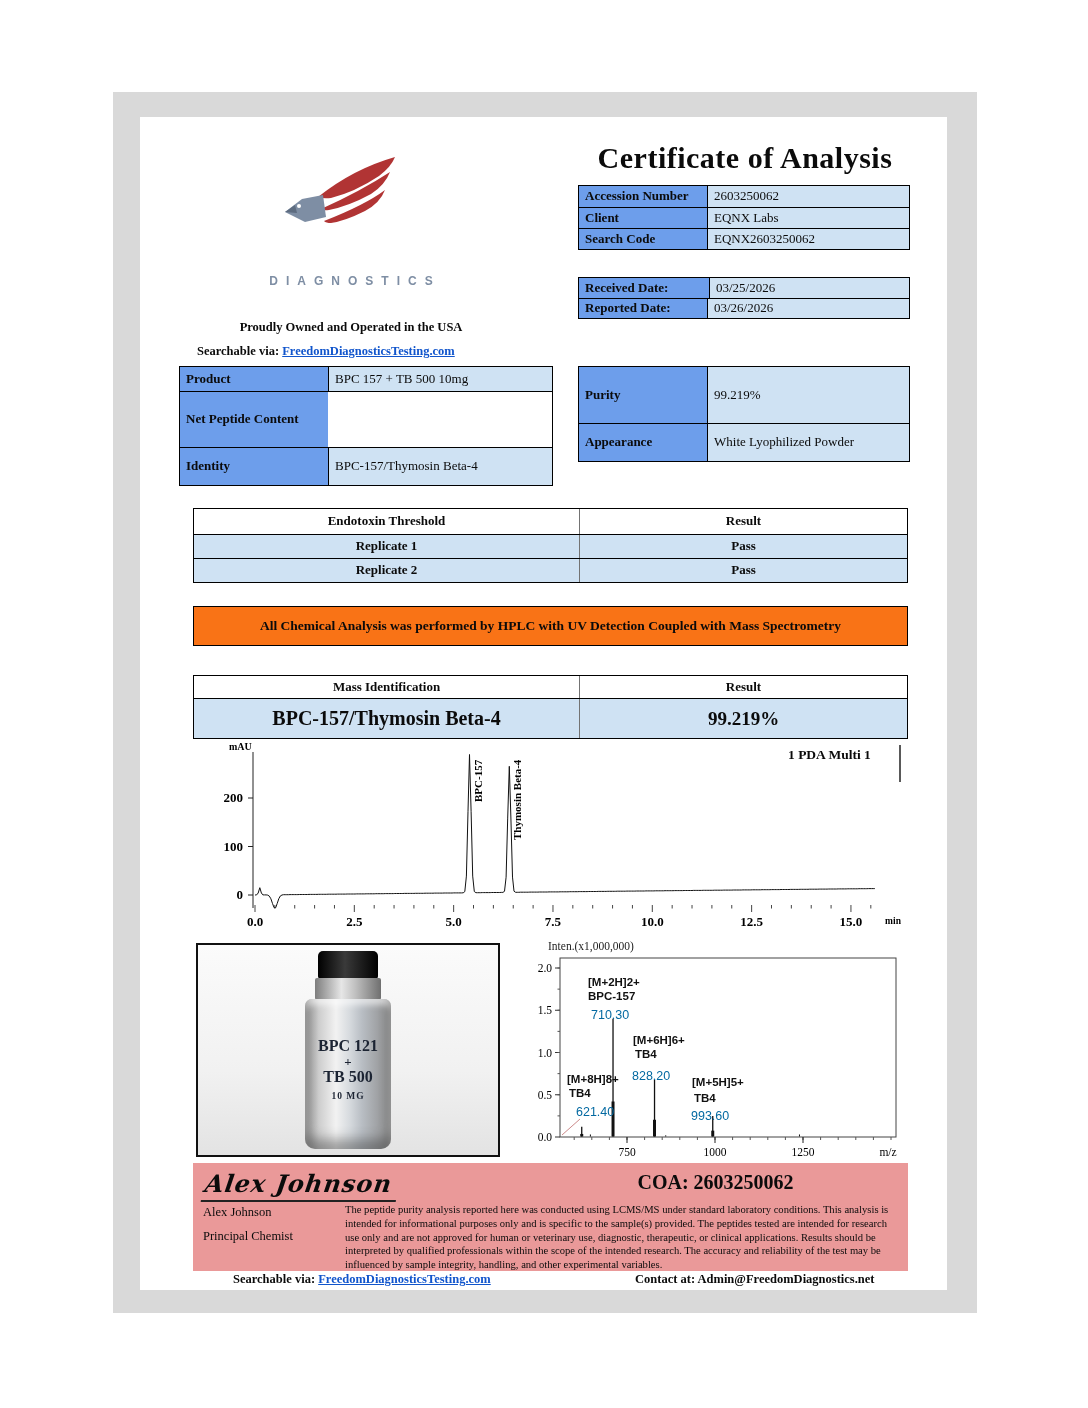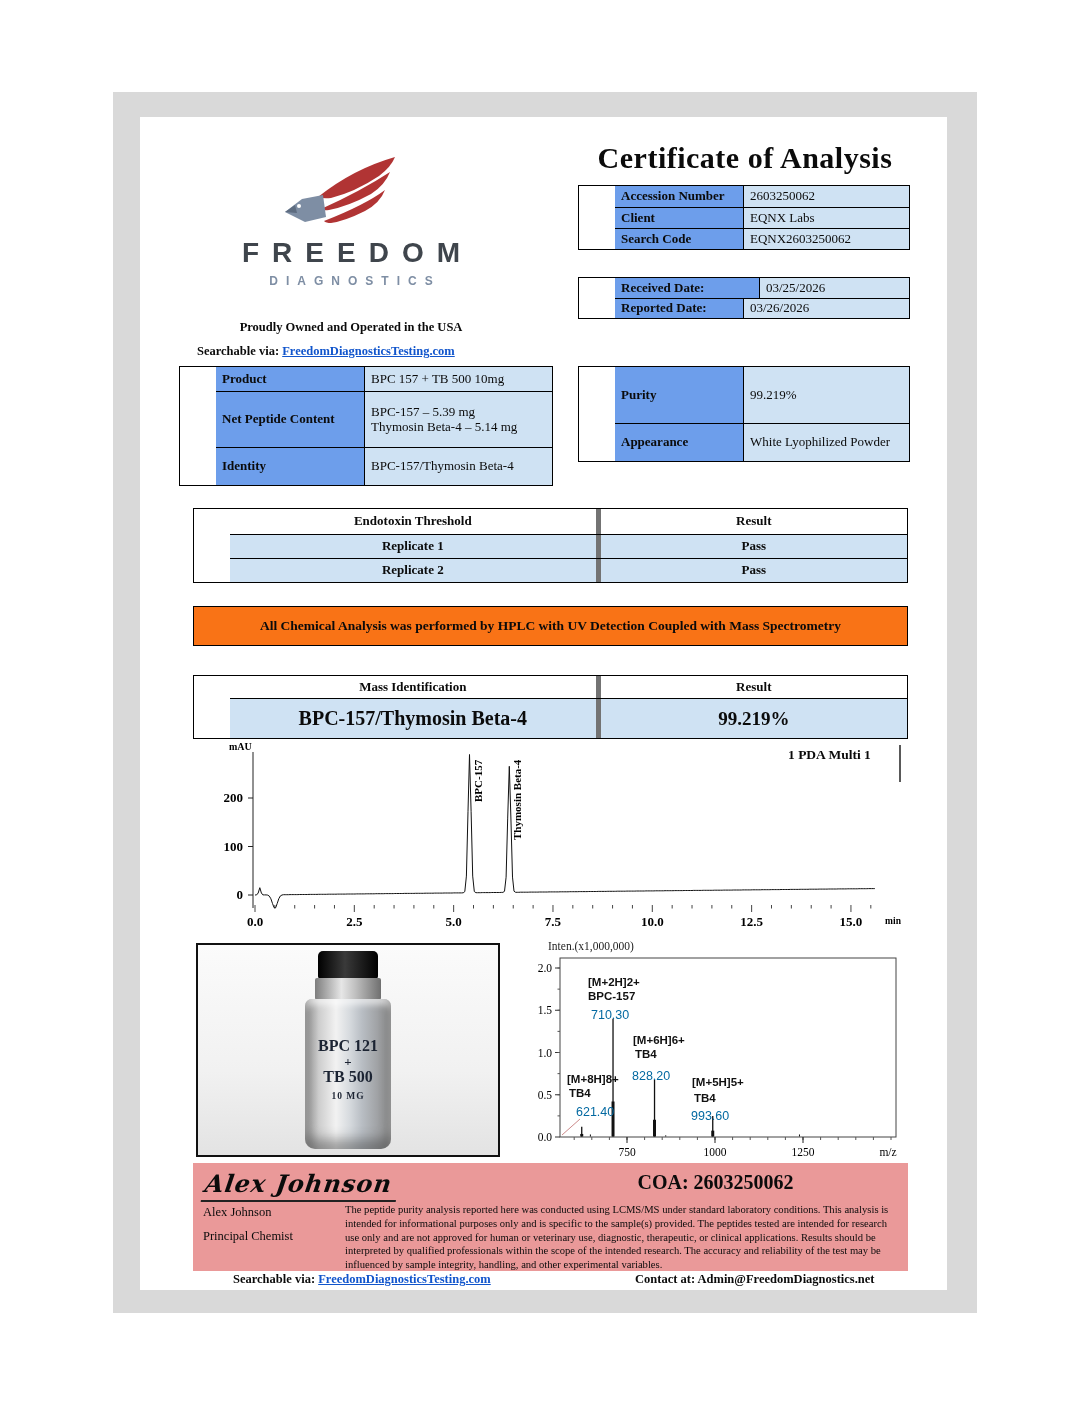--- a/index.html
+++ b/index.html
@@ -8,31 +8,31 @@
   #frame{position:absolute;left:113px;top:92px;width:864px;height:1221px;background:#d9d9d9;}
   #page{position:absolute;left:27px;top:25px;width:807px;height:1173px;background:#ffffff;}
 
   .abs{position:absolute;}
 
   
   .doc-title{left:430px;top:24px;width:350px;text-align:center;font-size:30px;font-weight:bold;letter-spacing:.5px;}
 
   
   .tbl{position:absolute;border:1px solid #000;box-sizing:border-box;font-size:13px;}
-  .tr{display:flex;box-sizing:border-box;margin-left:36px;}
+  .tr{display:flex;box-sizing:border-box;}
   .tr + .tr{border-top:1px solid #000;}
   .td{box-sizing:border-box;padding:1px 6px;display:flex;align-items:center;line-height:1.15;}
   .td.lbl{background:#6d9eeb;font-weight:bold;}
   .td.val{background:#cfe2f3;border-left:1px solid #000;flex:1;}
   .pre{white-space:pre-line;}
 
   
   .td.hd{background:#ffffff;font-weight:bold;justify-content:center;}
   .td.c1{width:54%;justify-content:center;}
-  .td.c2{flex:1;border-left:5px solid #737373;justify-content:center;}
+  .td.c2{flex:1;border-left:1px solid #737373;justify-content:center;}
   .td.blue{background:#cfe2f3;font-weight:bold;}
 
   
   .brand{left:55px;top:120px;width:312px;text-align:center;font-family:"Liberation Sans",sans-serif;
          font-size:28px;font-weight:bold;color:#3f454c;letter-spacing:13px;text-indent:13px;}
   .brand-sub{left:55px;top:157px;width:312px;text-align:center;font-family:"Liberation Sans",sans-serif;
          font-size:12px;font-weight:bold;color:#7e8ea4;letter-spacing:8px;text-indent:8px;}
   .tagline{left:55px;top:203px;width:312px;text-align:center;font-size:12.5px;font-weight:bold;}
   .searchable{left:57px;top:227px;font-size:12.5px;font-weight:bold;}
   a.doclink{color:#1155cc;text-decoration:underline;font-weight:bold;}
@@ -86,21 +86,20 @@
     <div class="abs doc-title">Certificate of Analysis</div>
 
     <svg class="abs" style="left:143px;top:38px;" width="130" height="95" viewBox="0 0 130 95">
       <path d="M 35,42 Q 70,14 112,2 Q 108,12 96,21 Q 72,37 48,43 Q 40,44 35,42 Z" fill="#b13434"></path>
       <path d="M 38,54 Q 78,36 107,17 Q 102,30 88,39 Q 66,51 46,55 Q 40,56 38,54 Z" fill="#b13434"></path>
       <path d="M 41,66 Q 82,50 102,35 Q 97,48 82,56 Q 62,66 48,68 Q 43,68 41,66 Z" fill="#b13434"></path>
       <path d="M 2,57 L 19,44 L 40,40 L 43,62 L 22,67 Z" fill="#7e8ea4"></path>
       <path d="M 2,57 L 12,50 L 14,58 Z" fill="#5d6c80"></path>
       <circle cx="16" cy="51" r="2" fill="#ffffff"></circle>
     </svg>
-    <div class="abs brand">FREEDOM</div>
     <div class="abs brand-sub">DIAGNOSTICS</div>
     <div class="abs tagline">Proudly Owned and Operated in the USA</div>
     <div class="abs searchable">
       <span>Searchable via:</span>
       <a href="#" class="doclink">FreedomDiagnosticsTesting.com</a>
     </div>
 
     <div class="tbl" style="left:438px;top:68px;width:332px;">
       <div class="tr" style="height:21px;">
         <div class="td lbl" style="width:128px;">Accession Number</div>
@@ -111,38 +110,36 @@
         <div class="td val">EQNX Labs</div>
       </div>
       <div class="tr" style="height:21px;">
         <div class="td lbl" style="width:128px;">Search Code</div>
         <div class="td val">EQNX2603250062</div>
       </div>
     </div>
 
     <div class="tbl" style="left:438px;top:160px;width:332px;">
       <div class="tr" style="height:20px;">
-        <div class="td lbl" style="width:144px;">Received Date:</div>
+        <div class="td lbl" style="width:130px;">Received Date:</div>
         <div class="td val">03/25/2026</div>
       </div>
       <div class="tr" style="height:20px;">
         <div class="td lbl" style="width:128px;">Reported Date:</div>
         <div class="td val">03/26/2026</div>
       </div>
     </div>
 
     <div class="tbl" style="left:39px;top:249px;width:374px;">
       <div class="tr" style="height:24px;">
         <div class="td lbl" style="width:148px;">Product</div>
         <div class="td val">BPC 157 + TB 500 10mg</div>
       </div>
       <div class="tr" style="height:56px;">
         <div class="td lbl" style="width:148px;">Net Peptide Content</div>
-        <div class="td val pre">BPC-157 – 5.39 mg
-Thymosin Beta-4 – 5.14 mg</div>
       </div>
       <div class="tr" style="height:38px;">
         <div class="td lbl" style="width:148px;">Identity</div>
         <div class="td val">BPC-157/Thymosin Beta-4</div>
       </div>
     </div>
 
     <div class="tbl" style="left:438px;top:249px;width:332px;">
       <div class="tr" style="height:56px;">
         <div class="td lbl" style="width:128px;">Purity</div>

